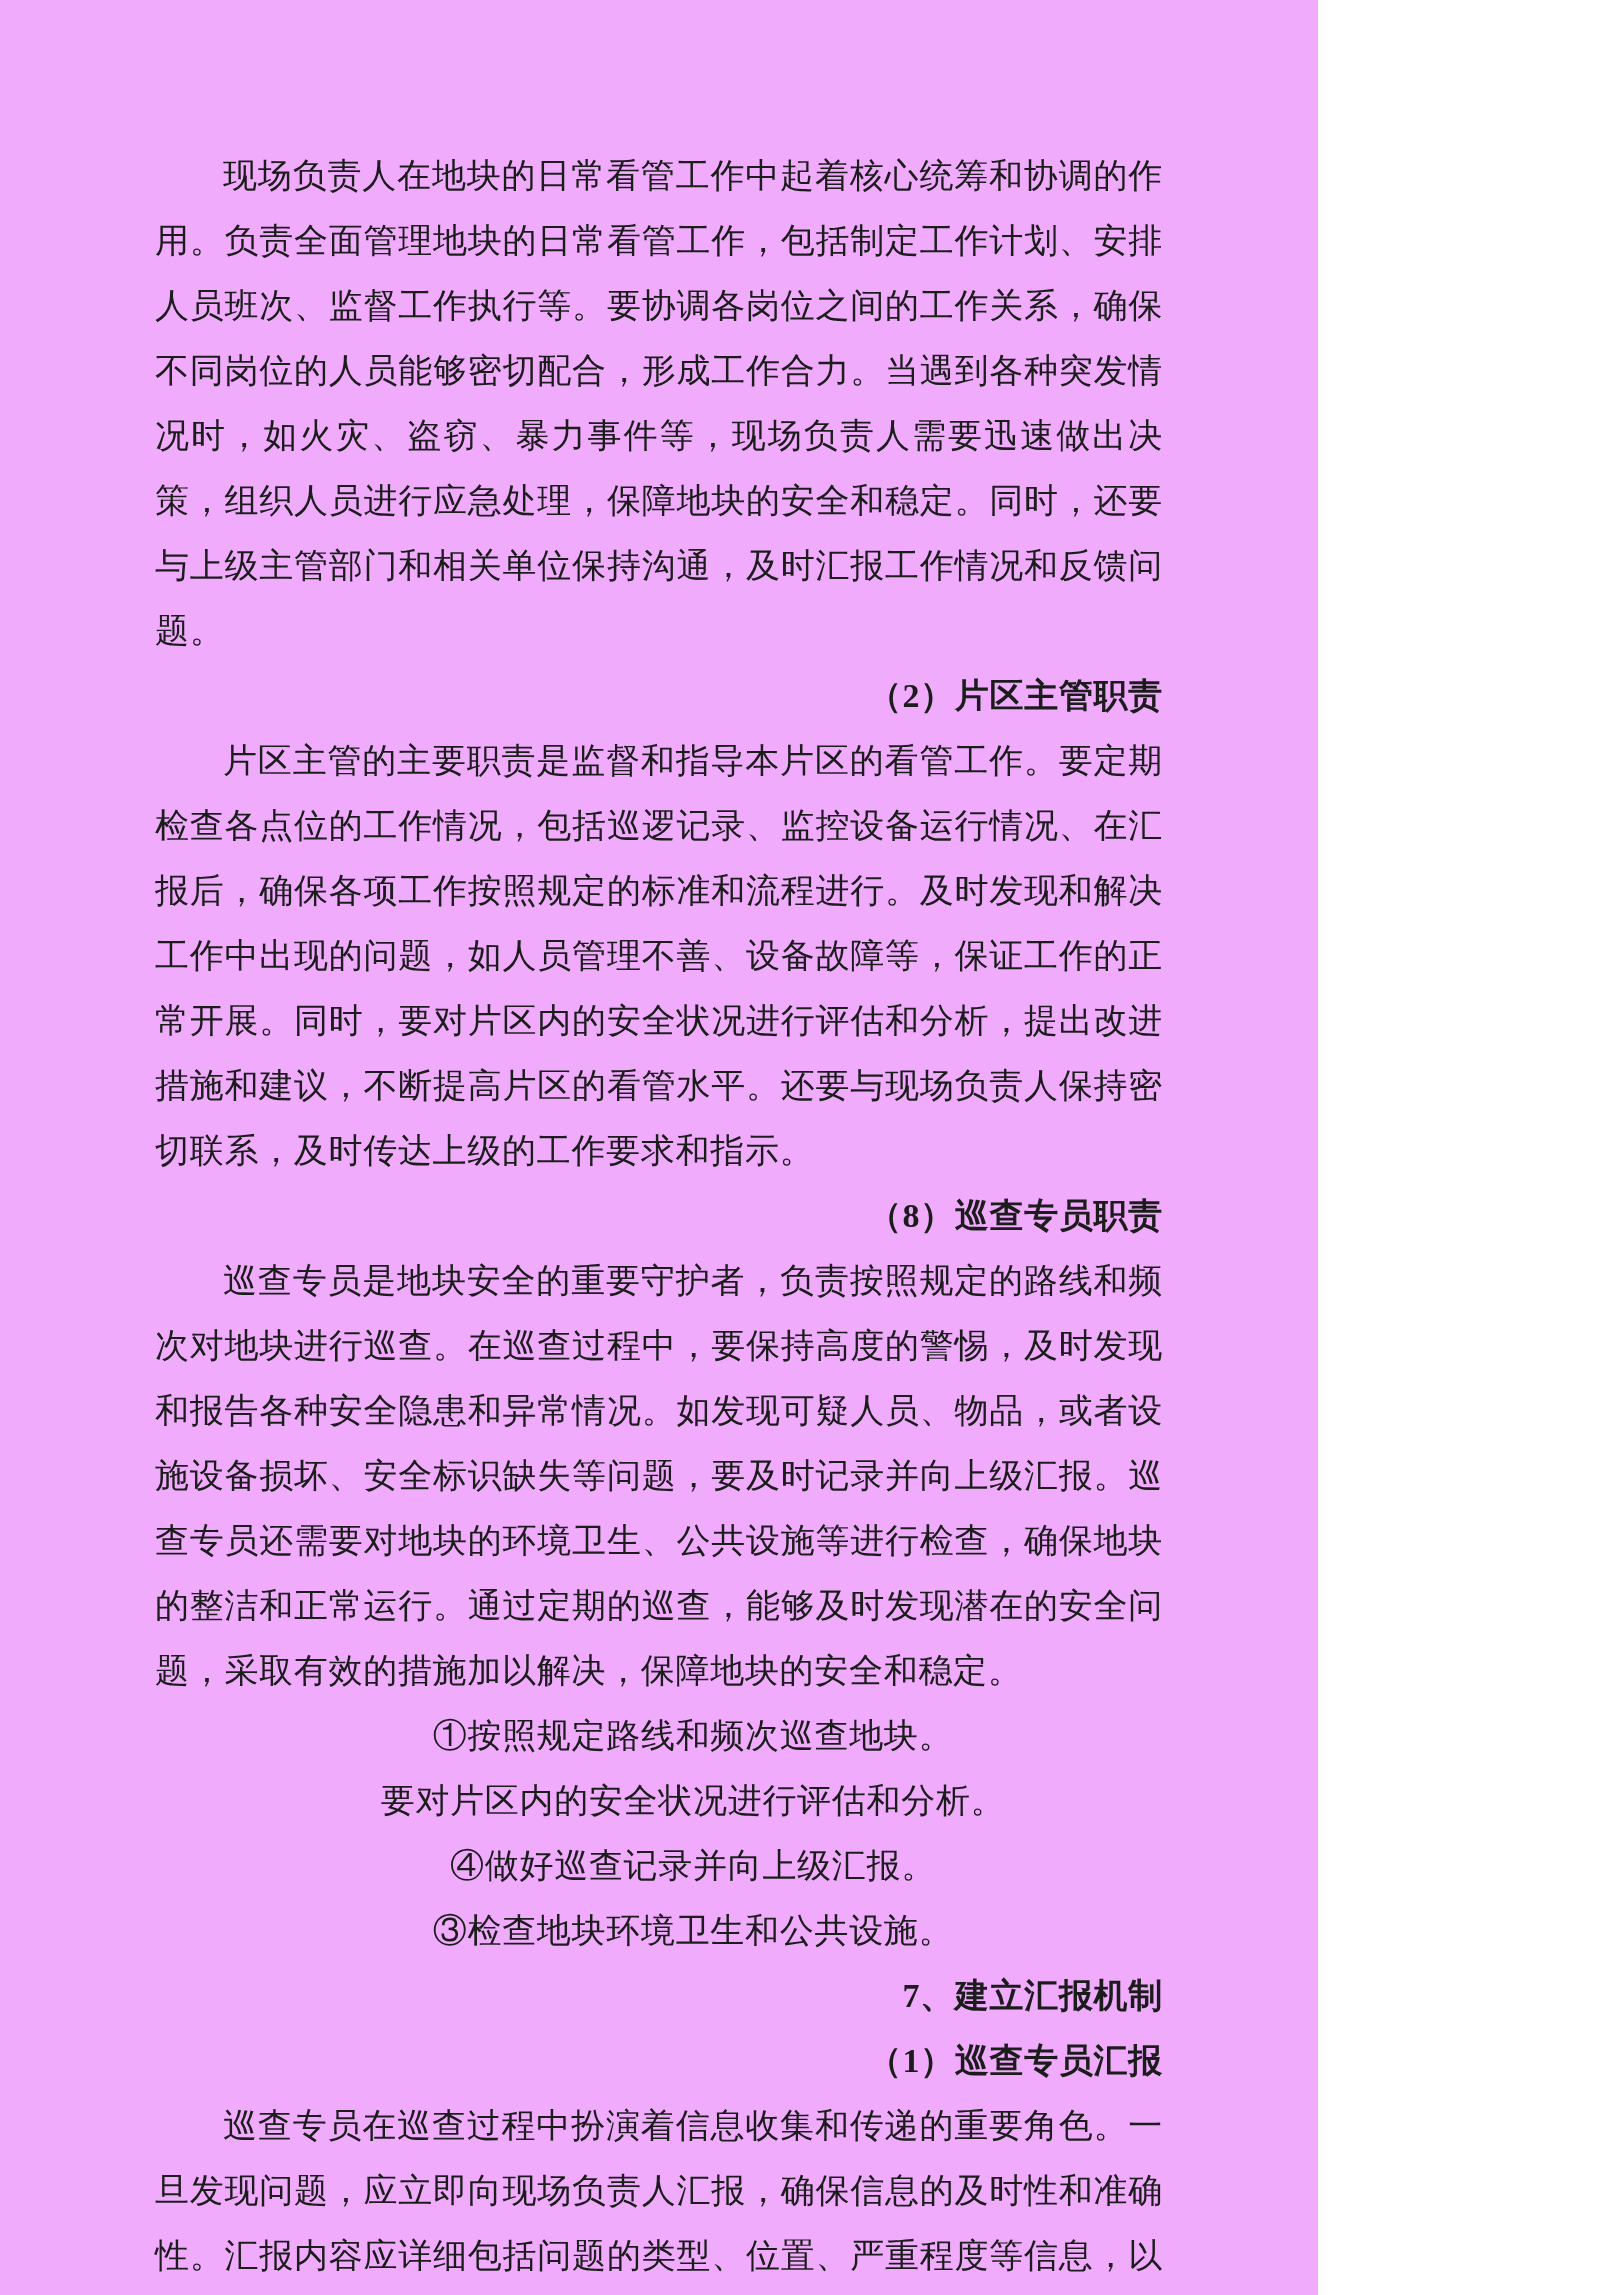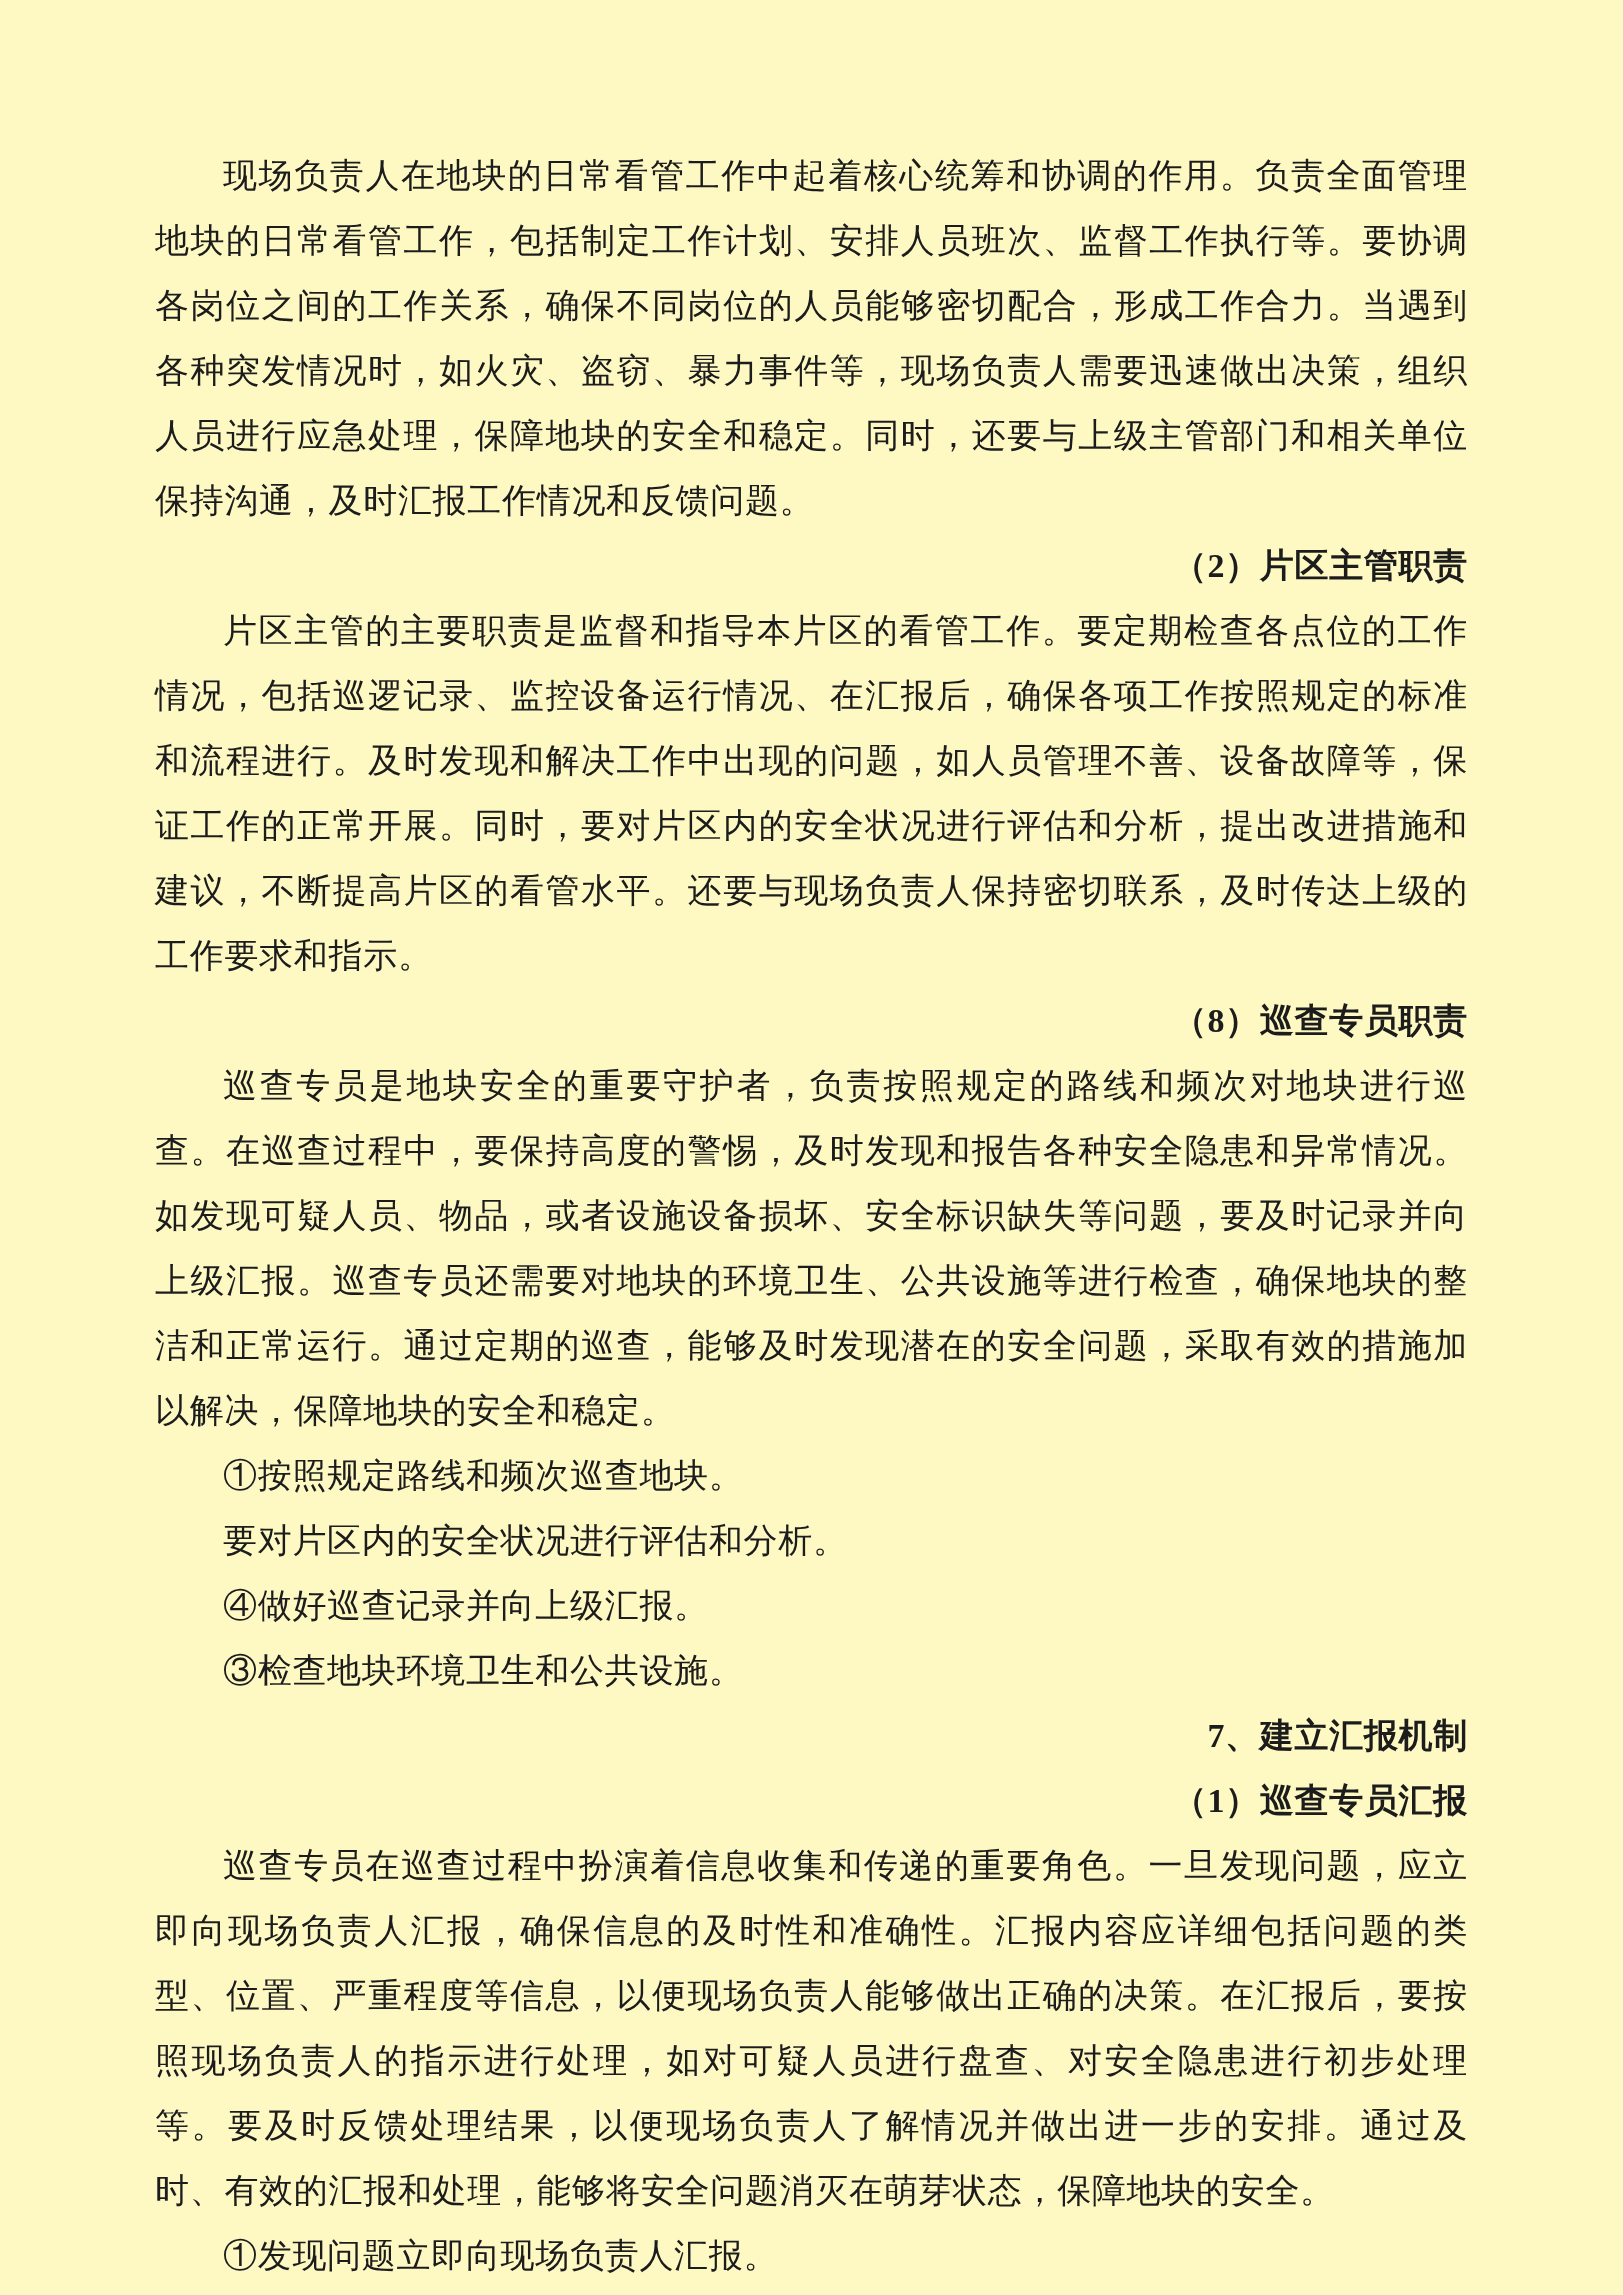--- a/index.html
+++ b/index.html
@@ -9,23 +9,23 @@
   }
   body {
     width: 1623px;
     height: 2295px;
     overflow: hidden;
     font-family: "Liberation Serif", "DejaVu Serif", serif;
     color: #1c1c1c;
   }
   .page {
     position: relative;
-    width: 1623px;
+    width: 1318px;
     height: 2295px;
-    background: #fef9c3;
+    background: #f0abfc;
     box-sizing: border-box;
   }
   .content {
     position: absolute;
     top: 143px;
     left: 155px;
     right: 155px;
   }
   .para {
     margin: 0;
@@ -46,21 +46,21 @@
     text-indent: 0;
     letter-spacing: 0.7px;
   }
   .heading.sub {
     text-indent: 0.1em;
   }
   .list-item {
     margin: 0;
     font-size: 34px;
     line-height: 65px;
-    text-align: left;
+    text-align: center;
     text-indent: 2em;
     letter-spacing: 0.7px;
   }
 </style>
 </head>
 <body>
 
 <div class="page">
   <div class="content">
 

